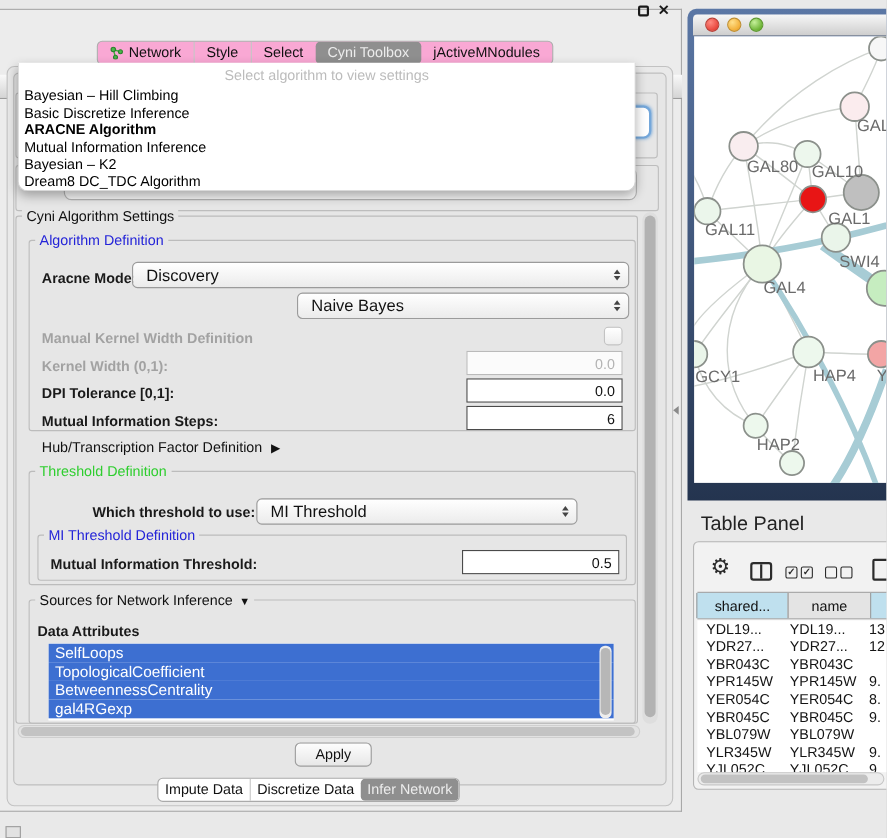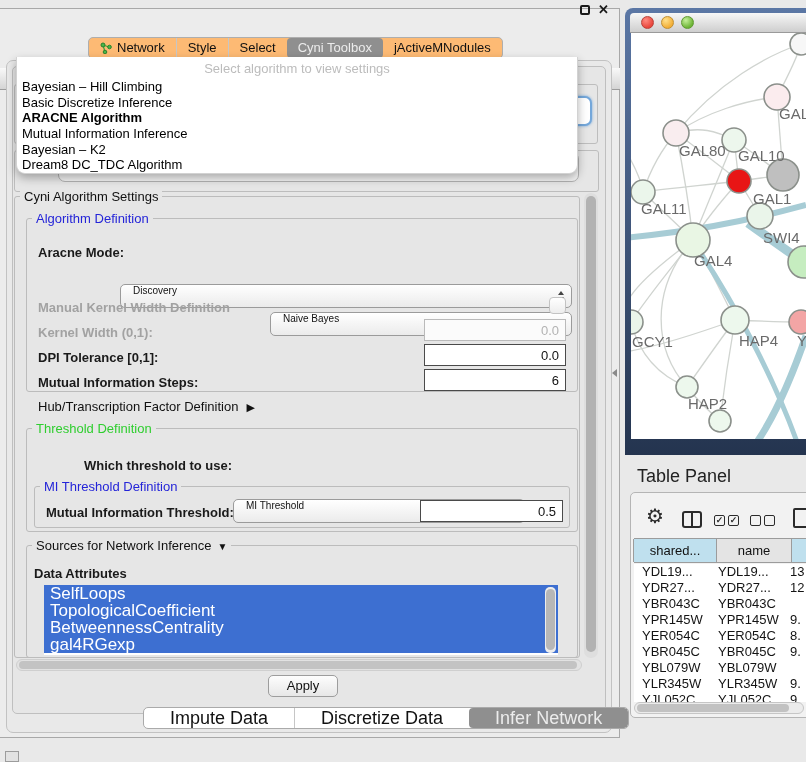--- a/index.html
+++ b/index.html
@@ -8,21 +8,21 @@
   #root { position:relative; width:806px; height:762px; background:#e9e9e9; overflow:hidden; font-family:"Liberation Sans",sans-serif; }
 
   
   .cp-frame { position:absolute; left:0; top:8px; width:620px; height:730px; background:#ececec; border:1px solid #a8a8a8; border-left:none; }
   .cp-titlebar { position:absolute; left:0; top:24px; width:620px; height:22px; background:linear-gradient(#f9f9f9,#d4d4d4); border-bottom:1px solid #9c9c9c;margin-top:44px; }
   .cp-title { position:absolute; left:8px; top:3px; font-size:13px; color:#111; }
   .float-btn { position:absolute; left:580px; top:5px; width:10px; height:10px; border:2px solid #1a1a1a; border-radius:2px; cursor:pointer; }
   .close-btn { position:absolute; left:598px; top:2px; font-size:13px; font-weight:bold; color:#1a1a1a; cursor:pointer; }
 
   
-  .tabbar { position:absolute; left:88px; top:37px; height:22px; display:flex; background:#fdba74; border:1px solid #aeaeae; border-radius:5px; overflow:hidden; }
+  .tabbar { position:absolute; left:88px; top:37px; height:22px; display:flex; background:#f9a8d4; border:1px solid #aeaeae; border-radius:5px; overflow:hidden; }
   .tabbar .tab { font-size:13px; color:#111; padding:0 11px; line-height:20px; display:flex; align-items:center; white-space:nowrap; cursor:pointer; }
   .tabbar .tab.sep { border-left:1px solid #c6c6c6; }
   .tabbar .tab.selected { background:#8f8f8f; color:#ececec; border-radius:4px; }
   .tabbar .tab svg { margin-right:5px; }
 
   .cp-outer { position:absolute; left:6px; top:60px; width:606px; height:673px; background:#e9e9e9; border:1px solid #c2c2c2; border-radius:7px; }
   .cp-content { position:absolute; left:12px; top:66px; width:594px; height:648px; background:#e6e6e6; border:1px solid #bfbfbf; border-radius:5px; }
 
   
   .frag-g1 { position:absolute; left:14px; top:84px; width:584px; height:60px; border:1px solid #bdbdbd; border-radius:3px; }
@@ -39,50 +39,50 @@
   
   .gbox { position:absolute; border:1px solid #bcbcbc; border-radius:3px; }
   .gtitle { position:absolute; font-size:13px; color:#111; background:#e6e6e6; padding:0 4px; white-space:nowrap; z-index:2; }
   .gtitle.blue { color:#2424d8; }
   .gtitle.green { color:#2fce2f; }
 
   .lbl { position:absolute; font-size:13px; font-weight:bold; color:#1a1a1a; white-space:nowrap; }
   .lbl.gray { color:#a2a2a2; }
   .lbl.plain { font-weight:normal; }
 
-  .combo { position:absolute; background:linear-gradient(#ffffff,#ebebeb); border:1px solid #9b9b9b; border-radius:5px; font-size:10px; color:#111; display:flex; padding:0 22px 0 12px; cursor:pointer;margin-top:46px; }
+  .combo { position:absolute; background:linear-gradient(#ffffff,#ebebeb); border:1px solid #9b9b9b; border-radius:5px; font-size:15px; color:#111; display:flex; align-items:center; padding:0 22px 0 12px; cursor:pointer; }
   .spin { position:absolute; right:7px; top:50%; transform:translateY(-50%); display:flex; flex-direction:column; gap:2px; }
   .spin i { display:block; width:0; height:0; border-left:3.5px solid transparent; border-right:3.5px solid transparent; }
   .spin i.up { border-bottom:4px solid #444; }
   .spin i.dn { border-top:4px solid #444; }
 
   .field { position:absolute; background:#fff; border:1px solid #4a4a4a; font-size:13px; color:#111; display:flex; align-items:center; justify-content:flex-end; padding:0 6px; }
   .field.disabled { border-color:#bababa; background:#fbfbfb; color:#b3b3b3; }
 
   .checkbox { position:absolute; left:549px; top:297px; width:17px; height:17px; background:linear-gradient(#ffffff,#ededed); border:1.5px solid #c3c3c3; border-radius:4px; cursor:pointer; }
 
   .hub-arrow { display:inline-block; margin-left:8px; font-size:11px; color:#111; }
   .src-arrow { display:inline-block; margin-left:6px; font-size:10px; color:#111; }
 
   .attr-list { position:absolute; left:44px; top:585px; width:514px; height:70px; background:#fff; overflow:hidden; }
-  .attr-item { height:17px; line-height:17px; background:#3d6fd1; color:#fff; font-size:17px; padding-left:6px; cursor:pointer; }
+  .attr-item { height:17px; line-height:17px; background:#3d6fd1; color:#fff; font-size:14px; padding-left:6px; cursor:pointer; }
 
   .vscroll-list { position:absolute; left:545px; top:587px; width:11px; height:66px; background:#ededed; border-radius:5px; }
   .vscroll-list .thumb { position:absolute; left:1px; top:2px; width:9px; height:61px; background:#b7b7b7; border-radius:5px; }
 
   .hscroll { position:absolute; left:16px; top:659px; width:566px; height:12px; background:#e2e2e2; border:1px solid #cfcfcf; border-radius:6px; }
   .hscroll .thumb { position:absolute; left:2px; top:1px; width:558px; height:8px; background:#c3c3c3; border-radius:4px; }
 
   .vscroll-main { position:absolute; left:584px; top:193px; width:14px; height:465px; background:#dedede; border-radius:7px; }
   .vscroll-main .thumb { position:absolute; left:2px; top:3px; width:10px; height:456px; background:#b2b2b2; border-radius:5px; }
 
   .apply-btn { position:absolute; left:268px; top:675px; width:70px; height:22px; background:linear-gradient(#fdfdfd,#e7e7e7); border:1px solid #9d9d9d; border-radius:5px; font-size:13px; color:#111; text-align:center; line-height:20px; cursor:pointer; }
 
   .bottom-tabbar { position:absolute; left:143px; top:707px; height:22px; display:flex; background:#fff; border:1px solid #aaa; border-radius:5px; overflow:hidden; z-index:3; }
-  .bottom-tabbar .tab { font-size:18px; color:#111; padding:0 26px; line-height:20px; white-space:nowrap; cursor:pointer; }
+  .bottom-tabbar .tab { font-size:13px; color:#111; padding:0 6px; line-height:20px; white-space:nowrap; cursor:pointer; }
   .bottom-tabbar .tab.sep { border-left:1px solid #c6c6c6; }
   .bottom-tabbar .tab.selected { background:#8f8f8f; color:#ececec; border-radius:4px; }
 
   .divider-arrow { position:absolute; left:612px; top:369px; width:0; height:0; border-top:4px solid transparent; border-bottom:4px solid transparent; border-right:5px solid #8a8a8a; cursor:pointer; }
   .mini-icon { position:absolute; left:5px; top:751px; width:14px; height:11px; border:1px solid #9c9c9c; background:#e2e2e2; }
 
   
   .net-window { position:absolute; left:625px; top:8px; width:181px; height:447px; background:linear-gradient(#5b77a5,#24344f); border-radius:8px 0 0 0; }
   .net-titlebar { position:absolute; left:630px; top:13px; width:176px; height:20px; background:linear-gradient(#f7f7f7,#cecece); border-bottom:1px solid #9a9a9a; border-radius:4px 0 0 0; }
   .tl { position:absolute; top:16px; width:13px; height:13px; border-radius:50%; cursor:pointer; }

